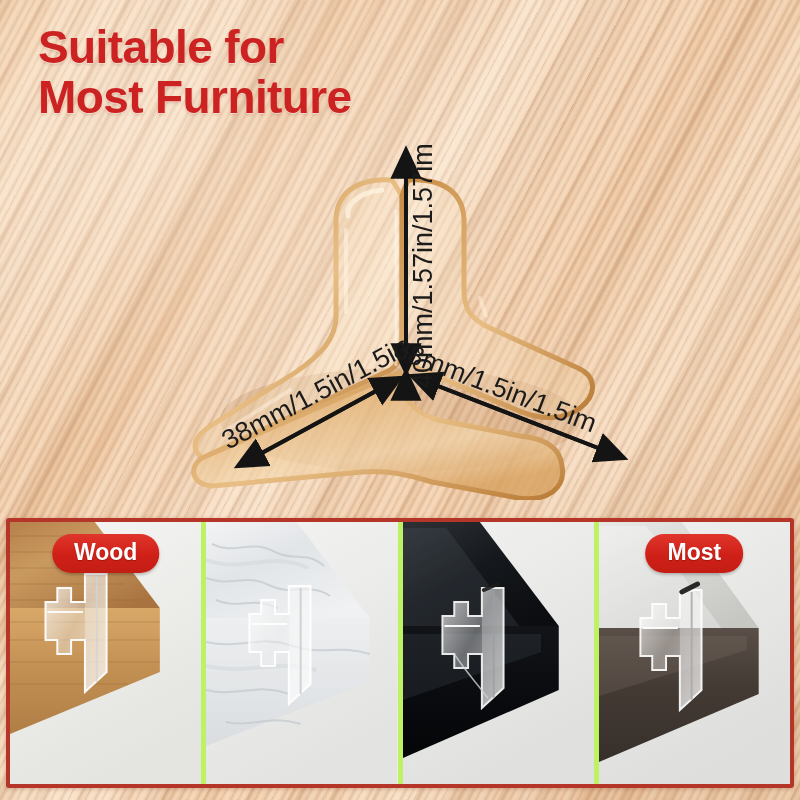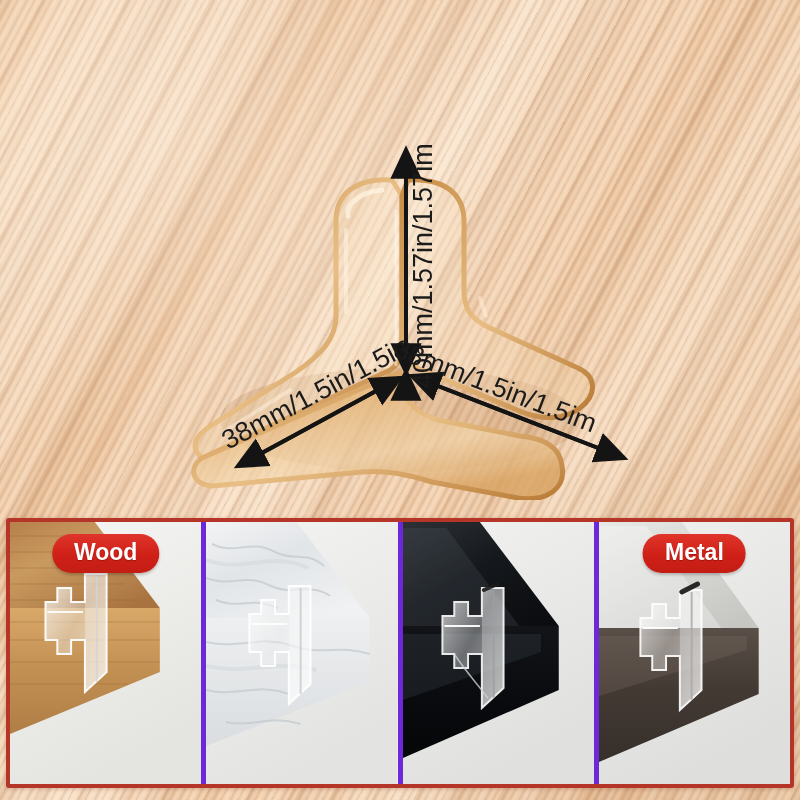--- a/index.html
+++ b/index.html
@@ -59,21 +59,21 @@
   
   .dimtxt{
     font-family:"Liberation Sans","DejaVu Sans",sans-serif;
     font-size:27px;font-weight:normal;fill:#1b1b1b;
   }
 
   
   .strip{
     position:absolute;left:6px;top:518px;width:788px;height:270px;
     border:4px solid #B63529;border-radius:3px;
-    background:#6d28d9;
+    background:#bef264;
     display:flex;gap:5px;padding:0;box-sizing:border-box;
     box-shadow:0 1px 4px rgba(120,40,20,0.25);
   }
   .panel{
     position:relative;flex:1 1 0;overflow:hidden;background:#EFEFEF;
   }
   .badge{
     position:absolute;top:12px;left:50%;transform:translateX(-50%);
     background:linear-gradient(180deg,#E0352B 0%,#CF2018 55%,#C31D14 100%);
     color:#fff;font-weight:bold;font-size:23px;line-height:23px;
@@ -88,20 +88,24 @@
   .wall-light{background:linear-gradient(160deg,#F3F3F1 0%,#E7E7E4 45%,#EFEFED 100%);}
   .wall-grey{background:linear-gradient(160deg,#EFEFEF 0%,#E2E2E1 50%,#EDEDEB 100%);}
 </style>
 </head>
 <body>
 
 <div id="page">
 
   <div class="wood-bg"></div>
 
+  <div class="headline">
+    <span class="l1">Suitable for</span>
+    <span class="l2">Most Furniture</span>
+  </div>
 
   <div class="product">
     <svg viewBox="0 0 520 380" xmlns="http://www.w3.org/2000/svg">
       <defs>
         <linearGradient id="amber" x1="0" y1="0" x2="0.6" y2="1">
           <stop offset="0%" stop-color="#F6DCB4" stop-opacity="0.92"></stop>
           <stop offset="35%" stop-color="#E7B97E" stop-opacity="0.80"></stop>
           <stop offset="70%" stop-color="#F3D6AC" stop-opacity="0.70"></stop>
           <stop offset="100%" stop-color="#D9A463" stop-opacity="0.85"></stop>
         </linearGradient>
@@ -351,17 +355,17 @@
 
           <path d="M42 108 L42 96 L54 96 L54 82 L68 82 L68 96 L82 96
                    L82 68 L104 68 L104 168 L82 188 L82 134 L68 134 L68 148
                    L54 148 L54 134 L42 134 Z" fill="url(#acryl)" stroke="#FFFFFF" stroke-width="2" opacity="0.93"></path>
           <path d="M82 68 L104 68 L104 168 L82 188 Z" fill="#FFFFFF" opacity="0.30"></path>
           <line x1="94" y1="70" x2="94" y2="178" stroke="#AAAAA8" stroke-width="2" opacity="0.85"></line>
           <line x1="44" y1="106" x2="80" y2="106" stroke="#FFFFFF" stroke-width="2" opacity="0.95"></line>
           <path d="M84 70 L100 62" stroke="#1A1A1A" stroke-width="5" stroke-linecap="round" opacity="0.92"></path>
         </svg>
       </div>
-      <div class="badge">Metal</div>
+      <div class="badge">Most</div>
     </div>
 
   </div>
 </div>
 
 </body></html>

